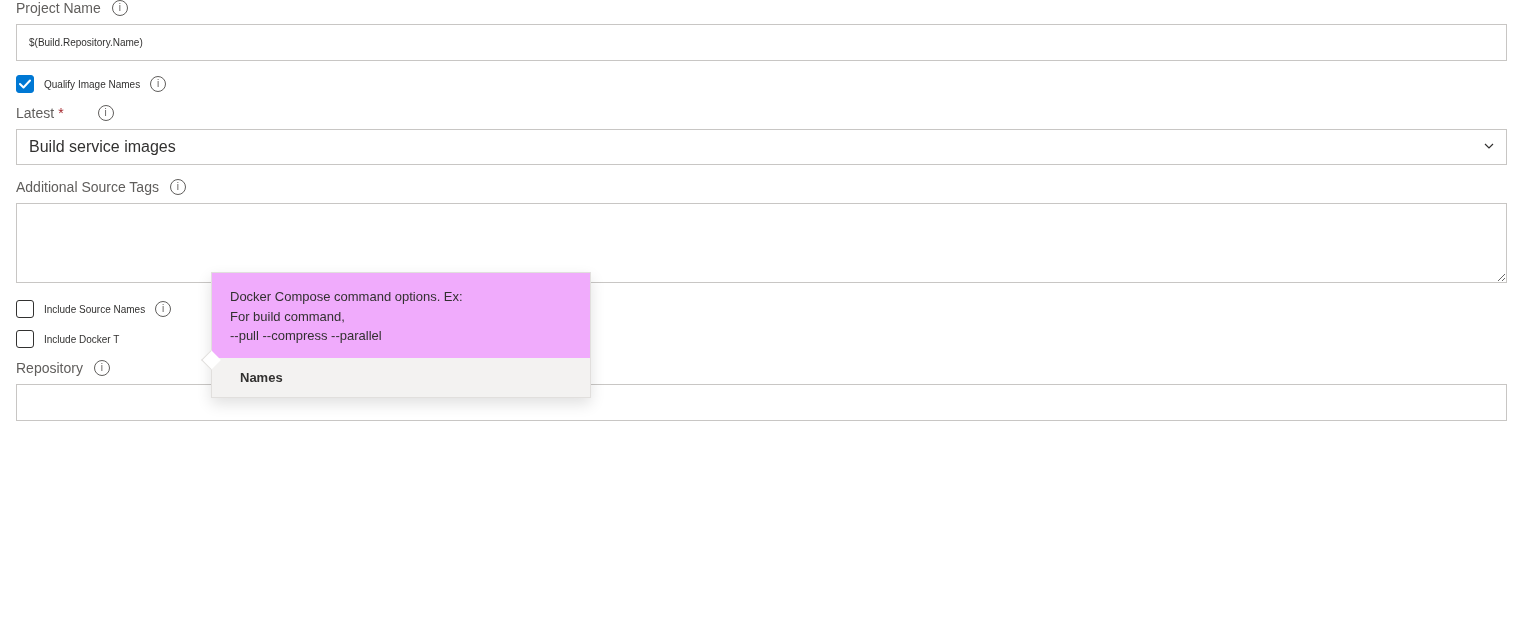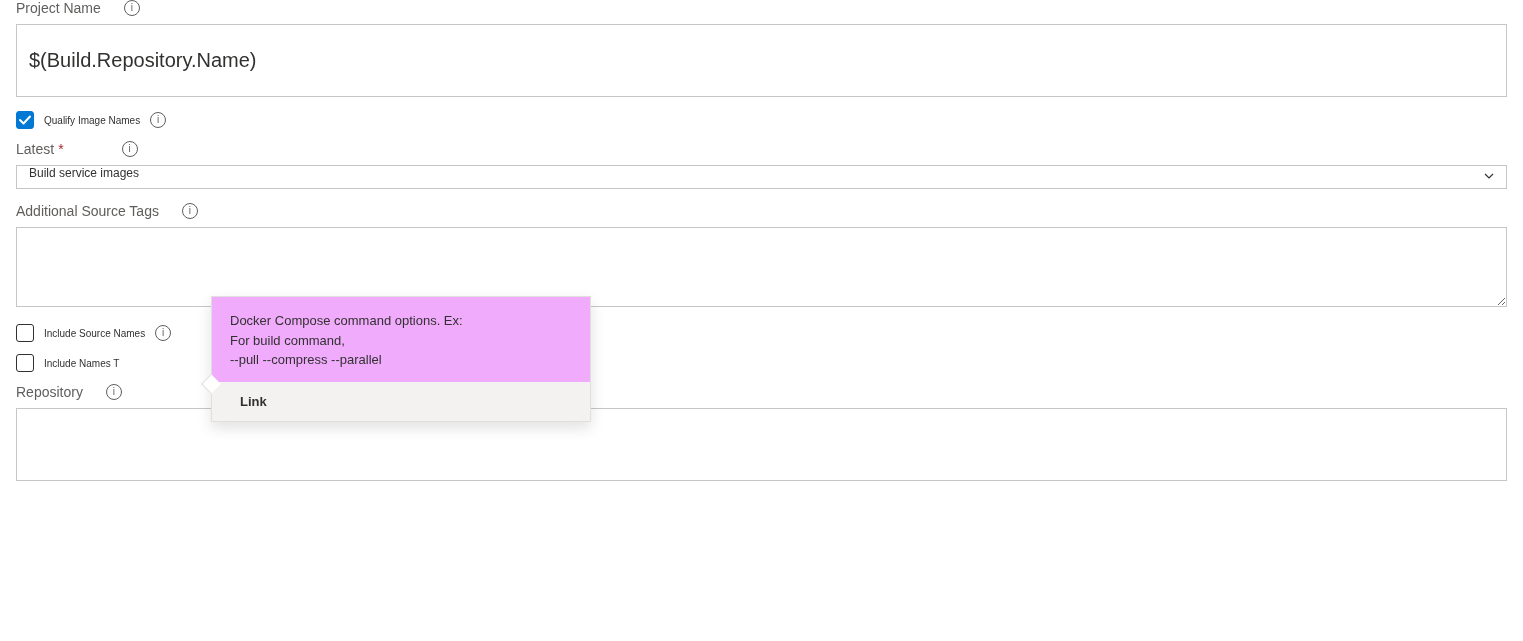--- a/index.html
+++ b/index.html
@@ -8,55 +8,55 @@
       font-size: 14px;
       color: #323130;
       padding: 0 16px;
       background: #fff;
       width: 1523px;
     }
     .field-group { margin-bottom: 14px; }
     .label-row {
       display: flex;
       align-items: center;
-      gap: 23px;
+      gap: 11px;
       margin-bottom: 8px;
       color: #605e5c;
     }
     .label-text { font-size: 14px; }
     .required { color: #a4262c; margin-left: 4px; }
     .info-icon {
       width: 16px; height: 16px;
       border: 1px solid #605e5c;
       border-radius: 50%;
       display: inline-flex;
       align-items: center; justify-content: center;
       font-size: 10px;
       color: #605e5c;
       cursor: pointer;
       font-style: normal;
       line-height: 1;
       padding-bottom: 1px;
     }
     .text-input {
       width: 100%;
-      padding: 24px 12px;
+      padding: 12px 12px;
       border: 1px solid #c8c6c4;
       background: #fff;
-      font-size: 20px;
+      font-size: 10px;
       font-family: inherit;
       color: #323130;
     }
     .select-wrap { position: relative; }
     .select-input {
       width: 100%;
-      padding: 0 32px 8px 12px;
+      padding: 8px 32px 8px 12px;
       border: 1px solid #c8c6c4;
       background: #fff;
-      font-size: 12px;
+      font-size: 16px;
       color: #323130;
       cursor: pointer;
       display: flex;
       align-items: flex-start;
     }
     .chevron {
       position: absolute;
       right: 12px;
       top: 50%;
       transform: translateY(-50%);
@@ -185,30 +185,30 @@
     
   </span>
   <span class="checkbox-label">Include Source Names</span>
   <span class="info-icon">i</span>
 </div>
 
 <div class="checkbox-row">
   <span class="checkbox">
     
   </span>
-  <span class="checkbox-label">Include Names T</span>
+  <span class="checkbox-label">Include Docker T</span>
 </div>
 
 <div class="field-group tooltip-container">
   <div class="label-row">
     <span class="label-text">Repository</span>
     <span class="info-icon">i</span>
   </div>
   <input type="text" class="text-input" value="" style="">
 
   <div class="tooltip">
     <div class="tooltip-arrow"></div>
     <div class="tooltip-body">Docker Compose command options. Ex:
 For build command,
 --pull --compress --parallel</div>
-    <div class="tooltip-footer">Link</div>
+    <div class="tooltip-footer">Names</div>
   </div>
 </div>
 
 </body></html>

